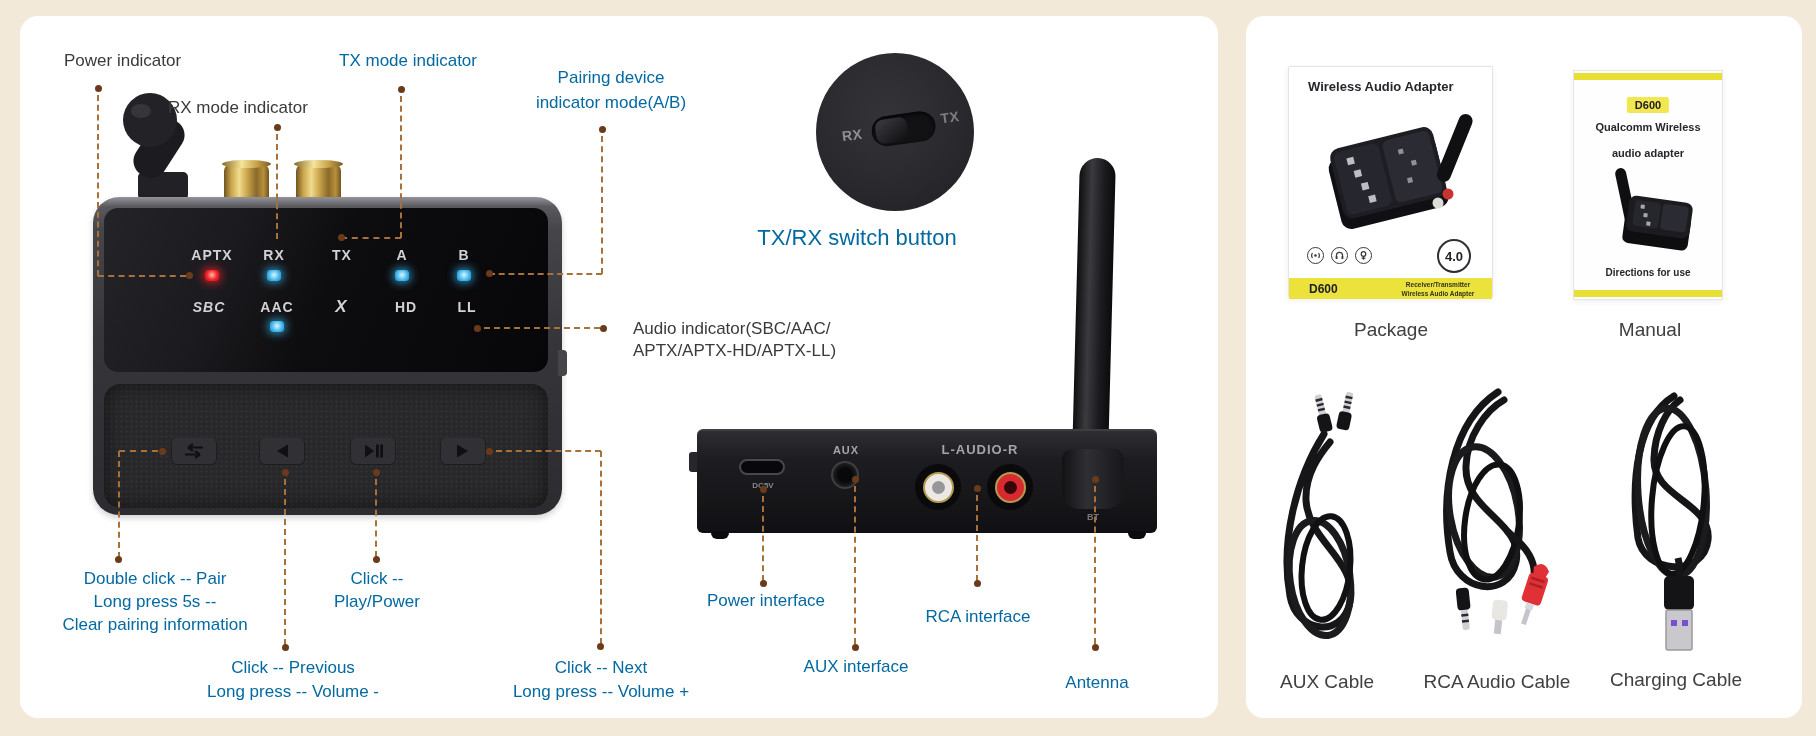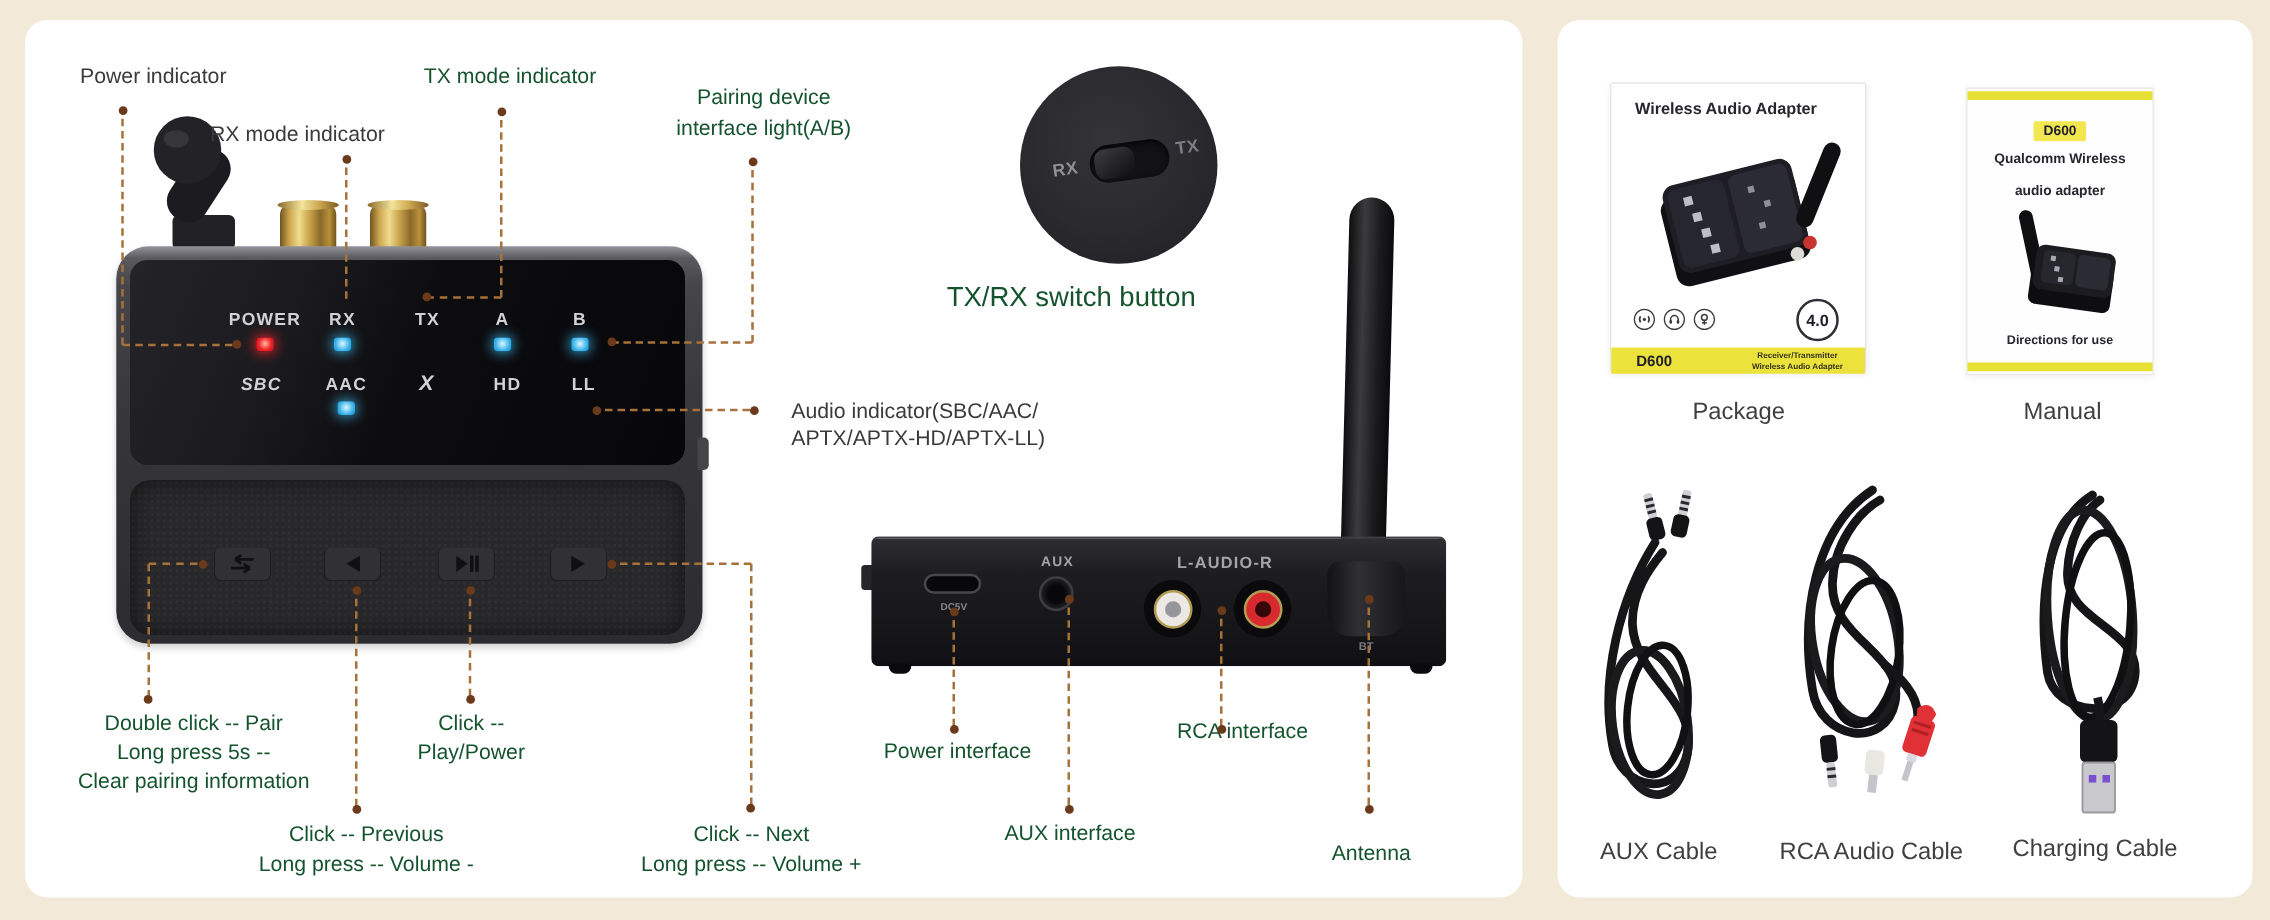--- a/index.html
+++ b/index.html
@@ -9,21 +9,21 @@
     --yellow:#ece23c;
   }
   *{margin:0;padding:0;box-sizing:border-box;}
   html,body{width:1816px;height:736px;}
   body{background:var(--bg);font-family:"Liberation Sans",sans-serif;color:var(--ink);}
   #stage{position:relative;width:1816px;height:736px;overflow:hidden;background:var(--bg);}
   .panel{position:absolute;background:var(--panel);border-radius:18px;}
 
   
   .lbl{position:absolute;font-size:17px;color:#3a3a3c;white-space:nowrap;line-height:1;}
-  .lblc{position:absolute;font-size:17px;color:#14532d;white-space:nowrap;line-height:1;transform:translateX(-50%);}
+  .lblc{position:absolute;font-size:17px;color:#0369a1;white-space:nowrap;line-height:1;transform:translateX(-50%);}
   .cap{position:absolute;font-size:19px;color:#404040;white-space:nowrap;line-height:1;transform:translateX(-50%);}
 
   
   .dv{position:absolute;width:0;border-left:2px dashed var(--dash);z-index:6;}
   .dh{position:absolute;height:0;border-top:2px dashed var(--dash);z-index:6;}
   .dot{position:absolute;width:7px;height:7px;border-radius:50%;background:var(--dotc);z-index:7;}
 
   
   .gold-jack{position:absolute;width:45px;height:36px;border-radius:7px 7px 0 0;
     background:linear-gradient(90deg,#6e5420 0%,#caa44c 16%,#f0dc8e 34%,#caa44c 52%,#8a6a2a 72%,#b98f3a 88%,#6e5420 100%);}
@@ -105,21 +105,21 @@
     <circle cx="42" cy="30" r="27" fill="#232327"></circle>
     <ellipse cx="33" cy="21" rx="10" ry="7" fill="#3a3a40" opacity="0.8"></ellipse>
   </svg>
   <div class="gold-jack" style="left:224px;top:164px;"></div>
   <div class="gold-jack" style="left:296px;top:164px;"></div>
 
   <div class="dev-body"></div>
   <div class="dev-screen"></div>
   <div class="side-tab"></div>
 
-  <div class="ind" style="left:212px;top:247px;">POWER</div>
+  <div class="ind" style="left:212px;top:247px;">APTX</div>
   <div class="ind" style="left:274px;top:247px;">RX</div>
   <div class="ind" style="left:342px;top:247px;">TX</div>
   <div class="ind" style="left:402px;top:247px;">A</div>
   <div class="ind" style="left:464px;top:247px;">B</div>
   <div class="led red" style="left:212px;top:270px;"></div>
   <div class="led blue" style="left:274px;top:270px;"></div>
   <div class="led blue" style="left:402px;top:270px;"></div>
   <div class="led blue" style="left:464px;top:270px;"></div>
 
   <div class="ind" style="left:209px;top:299px;font-style:italic;">SBC</div>
@@ -184,36 +184,36 @@
     <div class="ring" style="background:#d82a2e;">
         <div class="core" style="background:#350708;"></div>
       </div>
   </div>
   <div class="port-lab" style="left:1093px;top:512px;font-size:9px;color:#77777b;">BT</div>
 
   <div class="lbl" style="left:64px;top:52px;">Power indicator</div>
   <div class="lbl" style="left:168px;top:99px;">RX mode indicator</div>
   <div class="lblc" style="left:408px;top:52px;">TX mode indicator</div>
   <div class="lblc" style="left:611px;top:69px;">Pairing device</div>
-  <div class="lblc" style="left:611px;top:94px;">interface light(A/B)</div>
+  <div class="lblc" style="left:611px;top:94px;">indicator mode(A/B)</div>
   <div class="lbl" style="left:633px;top:320px;">Audio indicator(SBC/AAC/</div>
   <div class="lbl" style="left:633px;top:342px;">APTX/APTX-HD/APTX-LL)</div>
 
   <div class="lblc" style="left:155px;top:570px;">Double click -- Pair</div>
   <div class="lblc" style="left:155px;top:593px;">Long press 5s --</div>
   <div class="lblc" style="left:155px;top:616px;">Clear pairing information</div>
   <div class="lblc" style="left:377px;top:570px;">Click --</div>
   <div class="lblc" style="left:377px;top:593px;">Play/Power</div>
   <div class="lblc" style="left:293px;top:659px;">Click -- Previous</div>
   <div class="lblc" style="left:293px;top:683px;">Long press -- Volume -</div>
   <div class="lblc" style="left:601px;top:659px;">Click -- Next</div>
   <div class="lblc" style="left:601px;top:683px;">Long press -- Volume +</div>
   <div class="lblc" style="left:766px;top:592px;">Power interface</div>
   <div class="lblc" style="left:856px;top:658px;">AUX interface</div>
-  <div class="lblc" style="left:978px;top:576px;margin-left:16px;">RCA interface</div>
+  <div class="lblc" style="left:978px;top:608px;">RCA interface</div>
   <div class="lblc" style="left:1097px;top:630px;margin-top:44px;">Antenna</div>
 
   <div class="dot" style="left:95px;top:85px;"></div>
   <div class="dv" style="left:97px;top:95px;height:181px;"></div>
   <div class="dh" style="left:98px;top:275px;width:88px;"></div>
   <div class="dot" style="left:186px;top:272px;"></div>
 
   <div class="dot" style="left:274px;top:124px;"></div>
   <div class="dv" style="left:276px;top:134px;height:105px;"></div>
 

